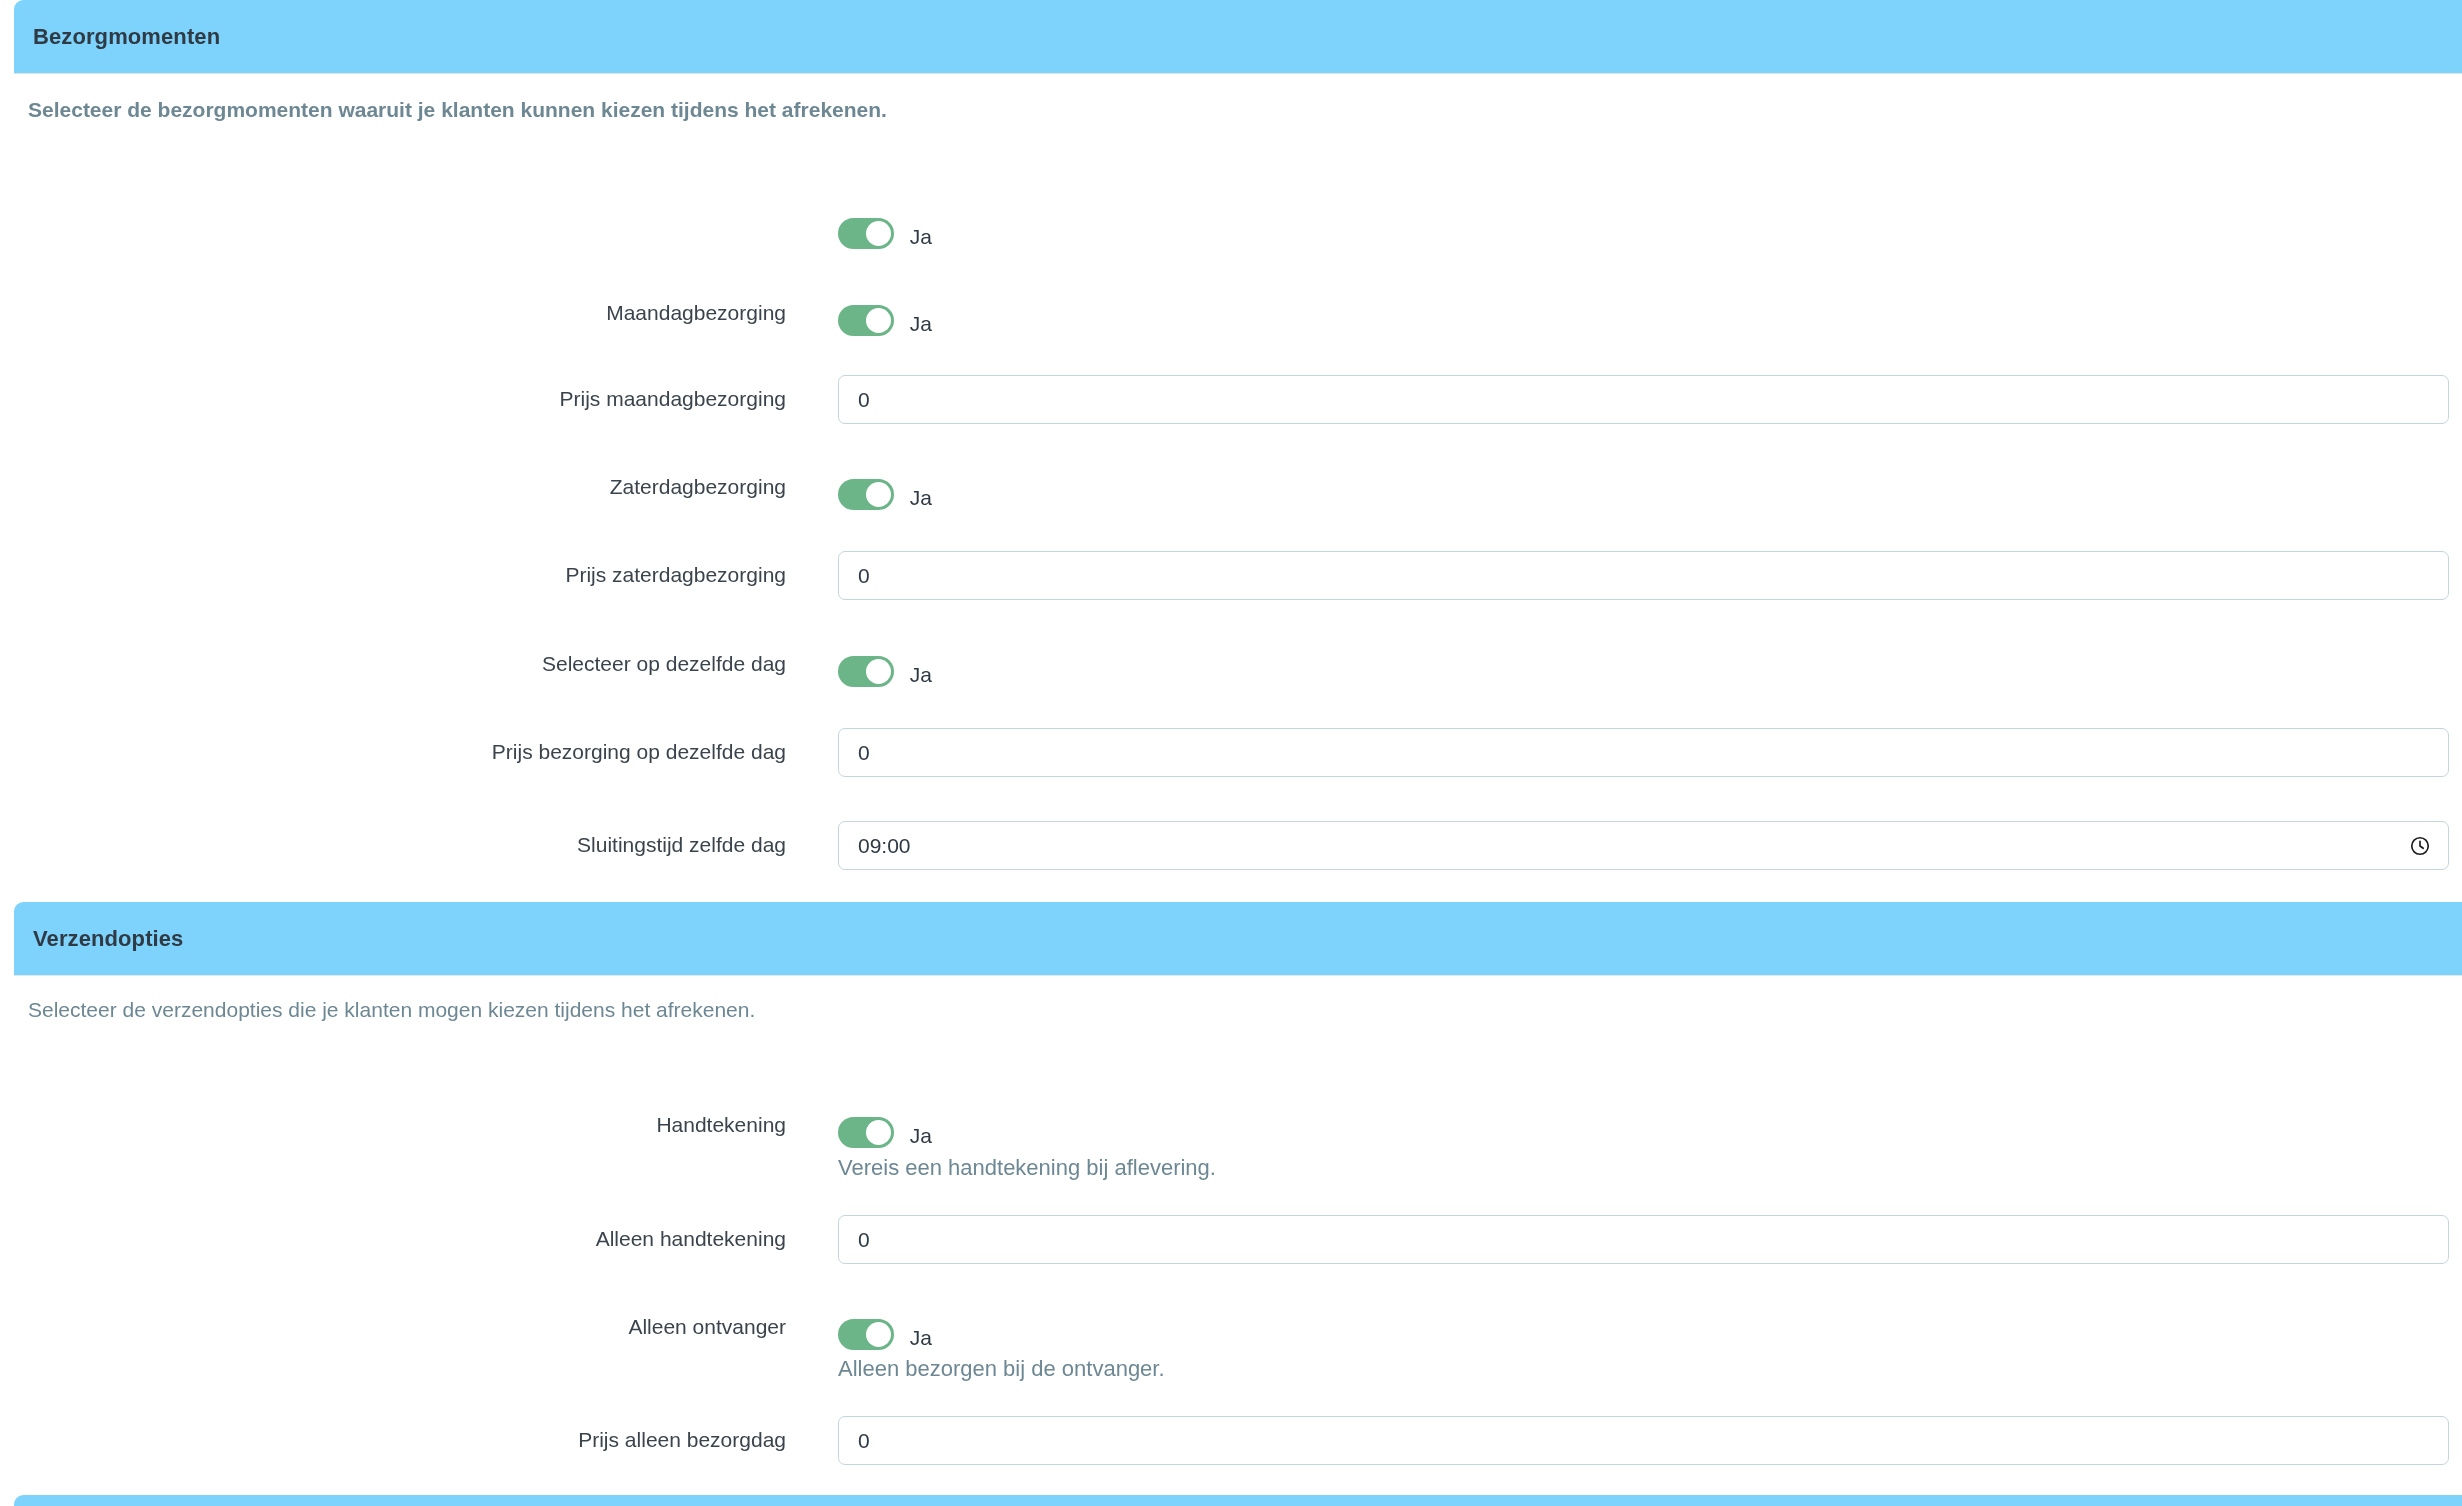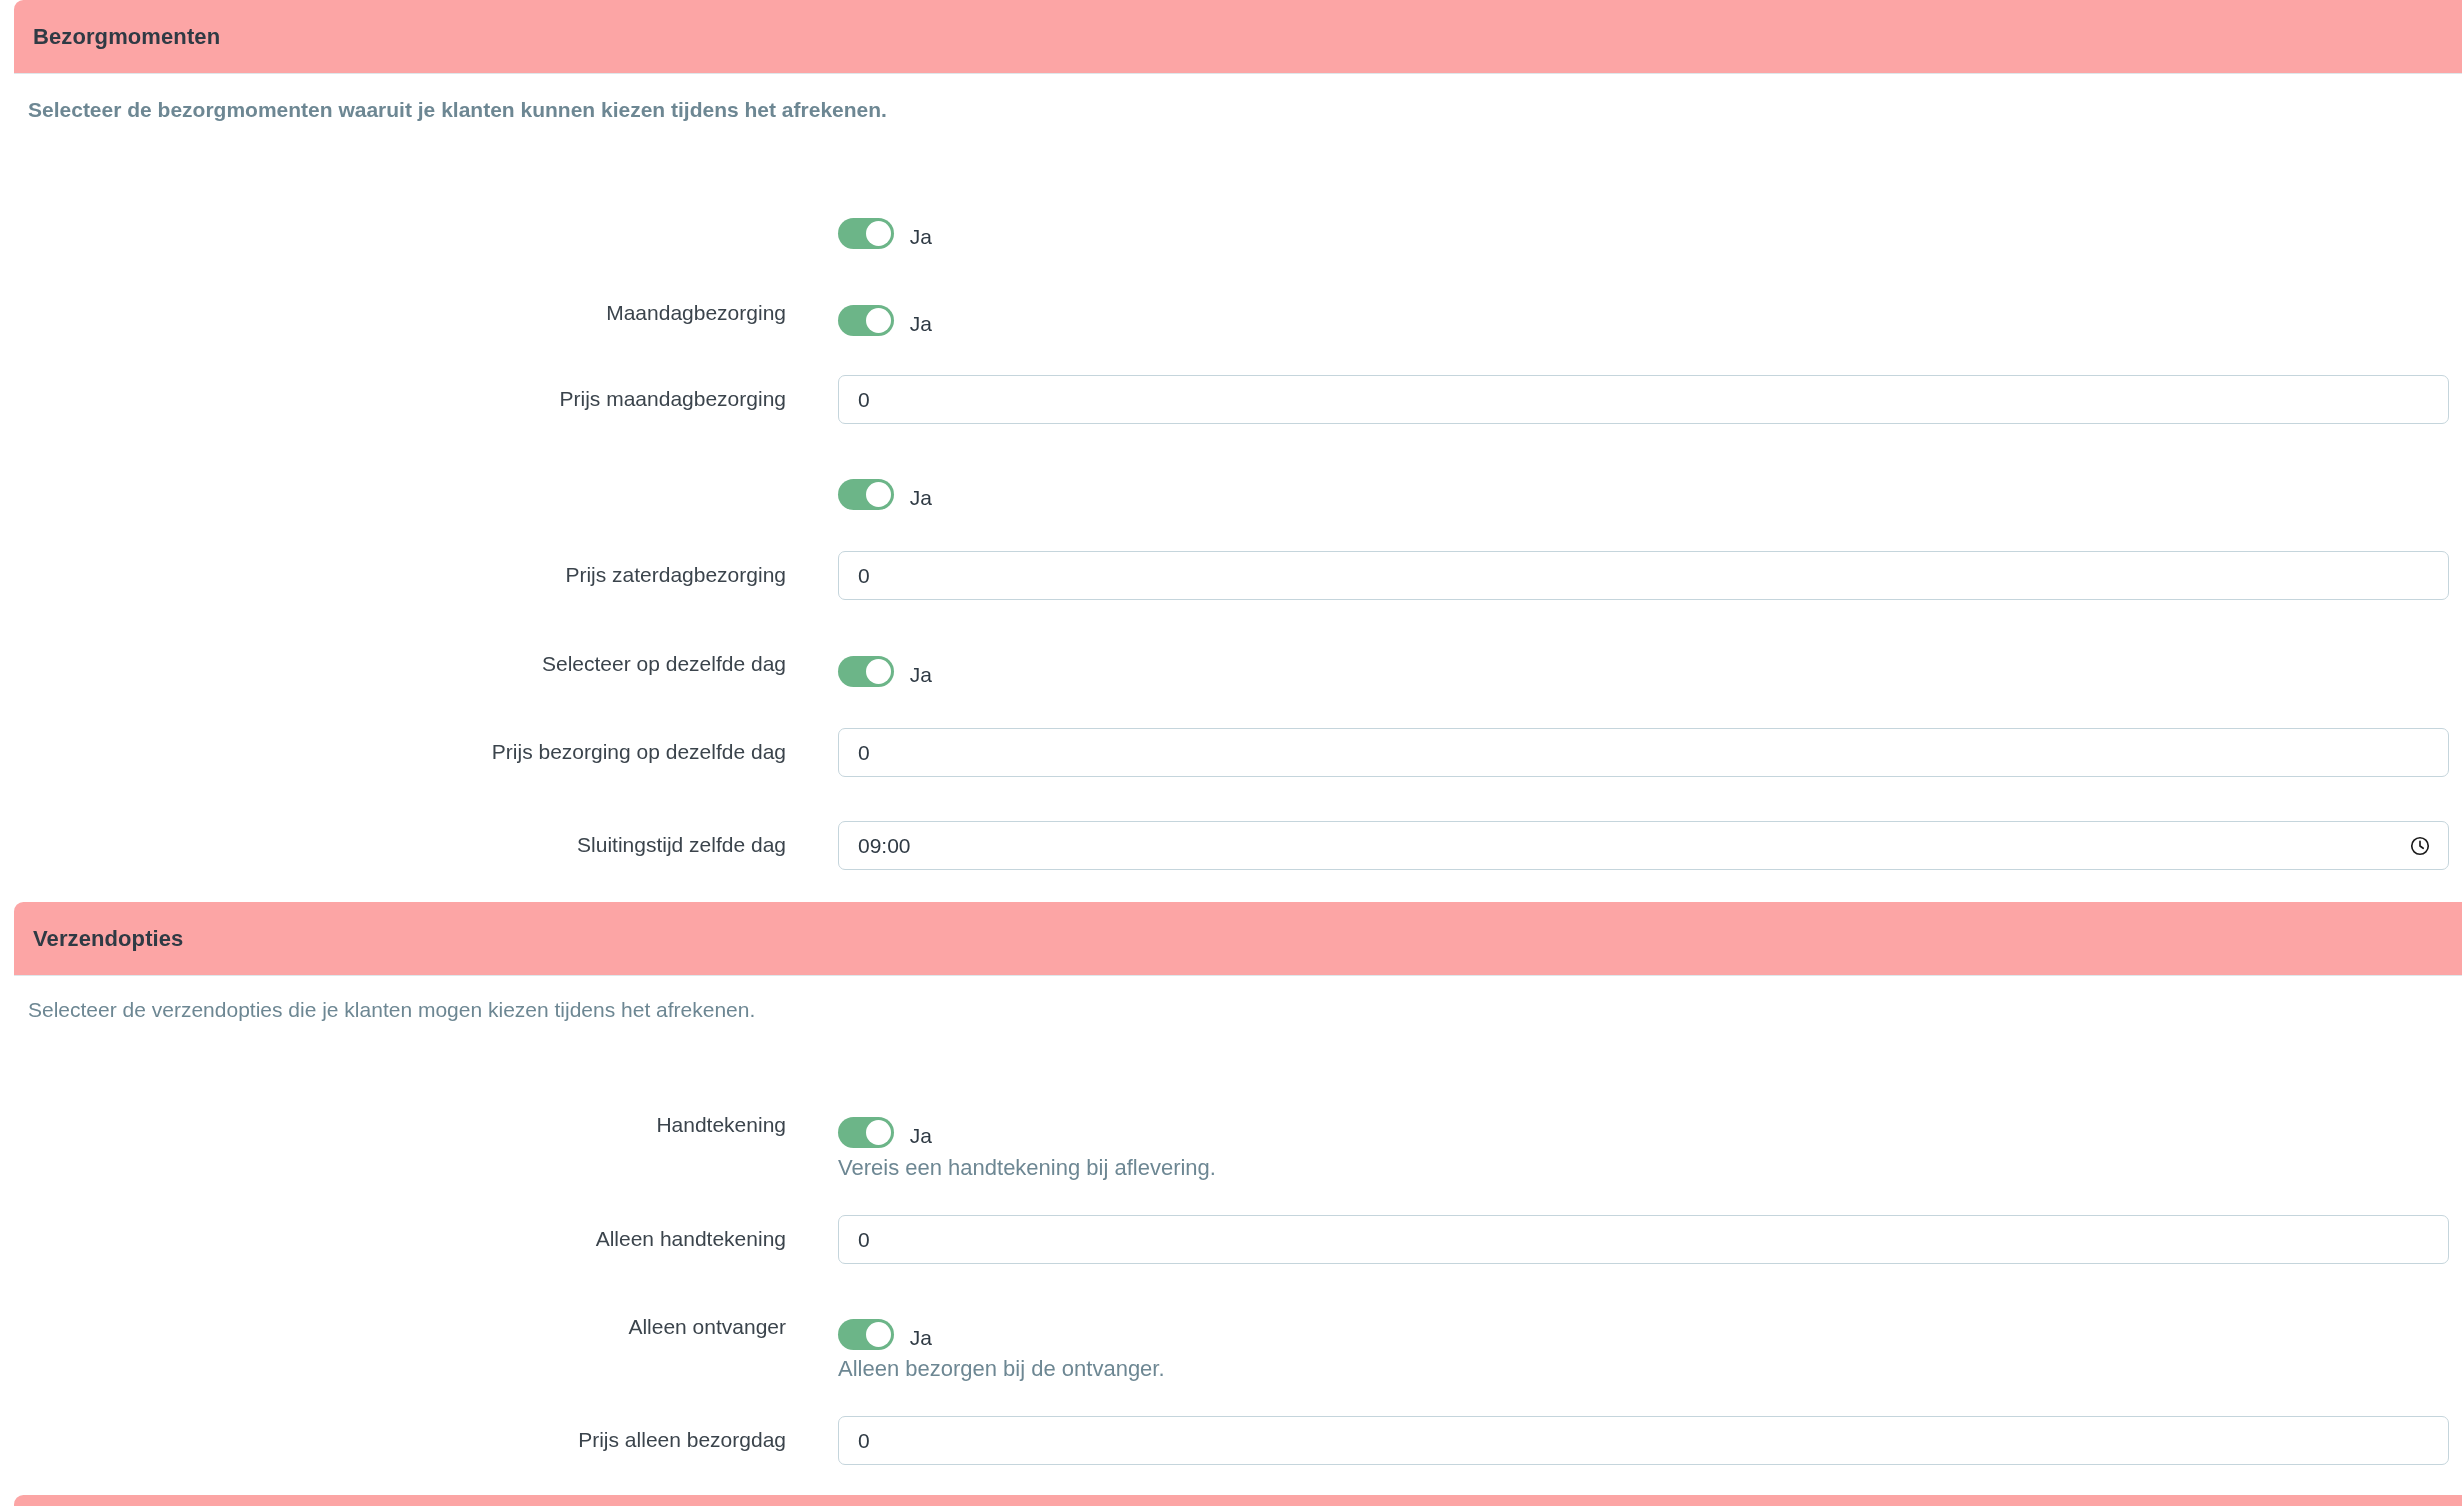--- a/index.html
+++ b/index.html
@@ -15,21 +15,21 @@
     background: #ffffff;
     overflow: hidden;
   }
 
   
   .section-header {
     position: absolute;
     left: 14px;
     right: 0px;
     height: 74px;
-    background: #fca5a5;
+    background: #7dd3fc;
     border-bottom: 1.6px solid #dfe7ea;
     border-top-left-radius: 9.4px;
     box-sizing: border-box;
     display: flex;
     align-items: center;
   }
   .section-header-title {
     padding-left: 19px;
     font-size: 22px;
     font-weight: bold;
@@ -178,20 +178,21 @@
   </div>
 
   <div class="form-row" style="top:375px;">
     <div class="row-label">Prijs maandagbezorging</div>
   </div>
   <div class="text-input" style="top:375px;">
     <span class="value">0</span>
   </div>
 
   <div class="form-row" style="top:463px;">
+    <div class="row-label">Zaterdagbezorging</div>
     <div class="row-control">
       <div class="toggle-wrap">
         <div class="toggle">
             <span class="knob"></span>
           </div>
         <span class="toggle-text">Ja</span>
       </div>
     </div>
   </div>
 

